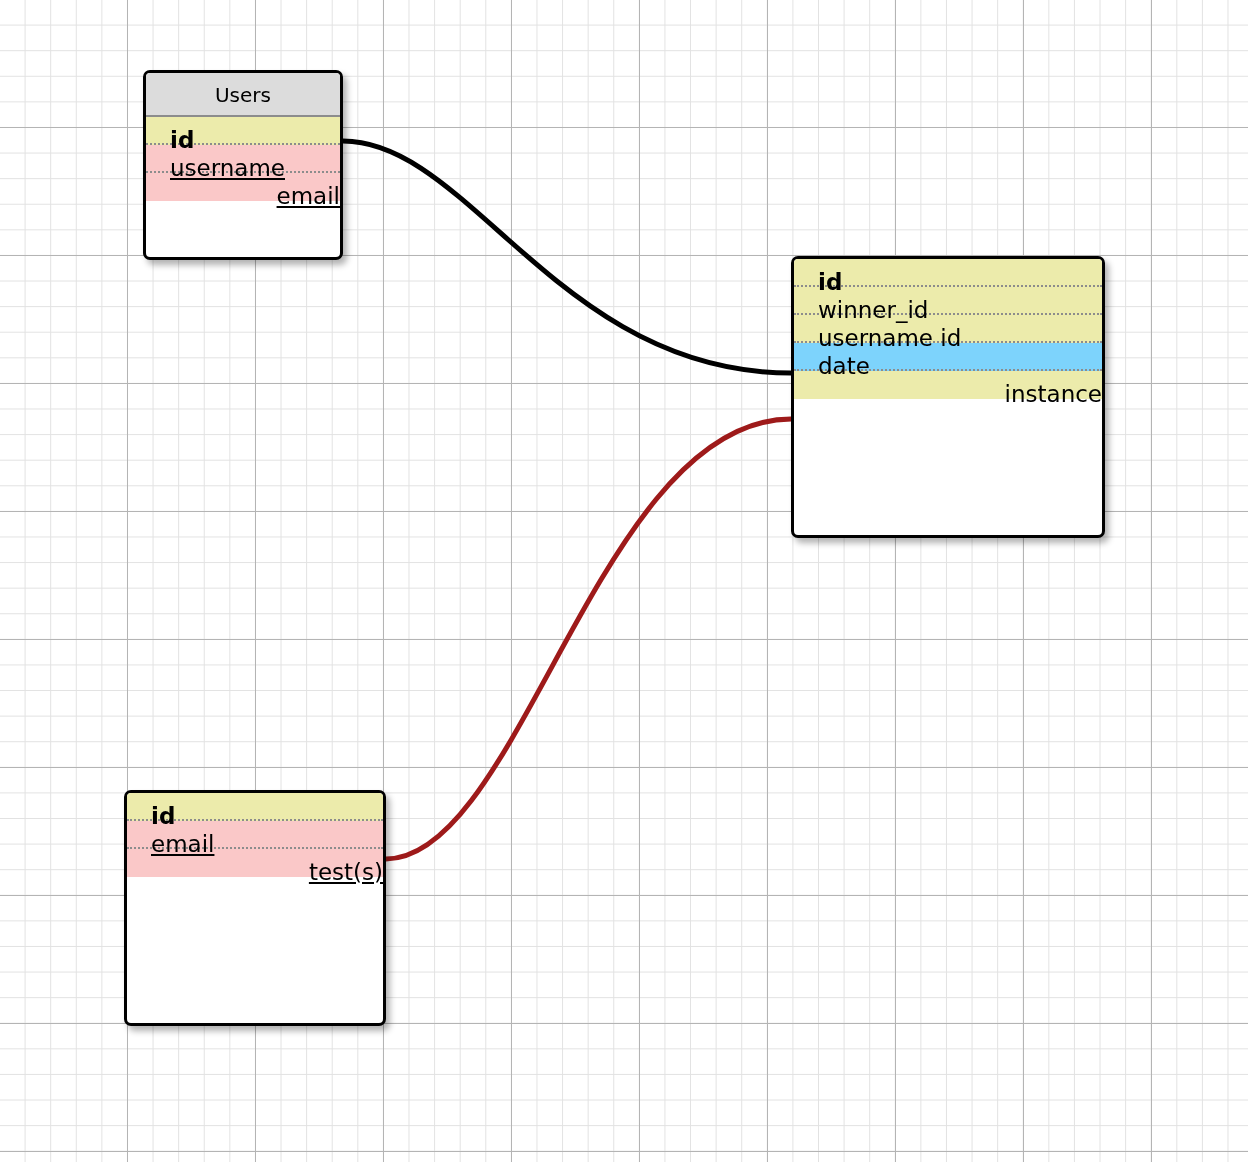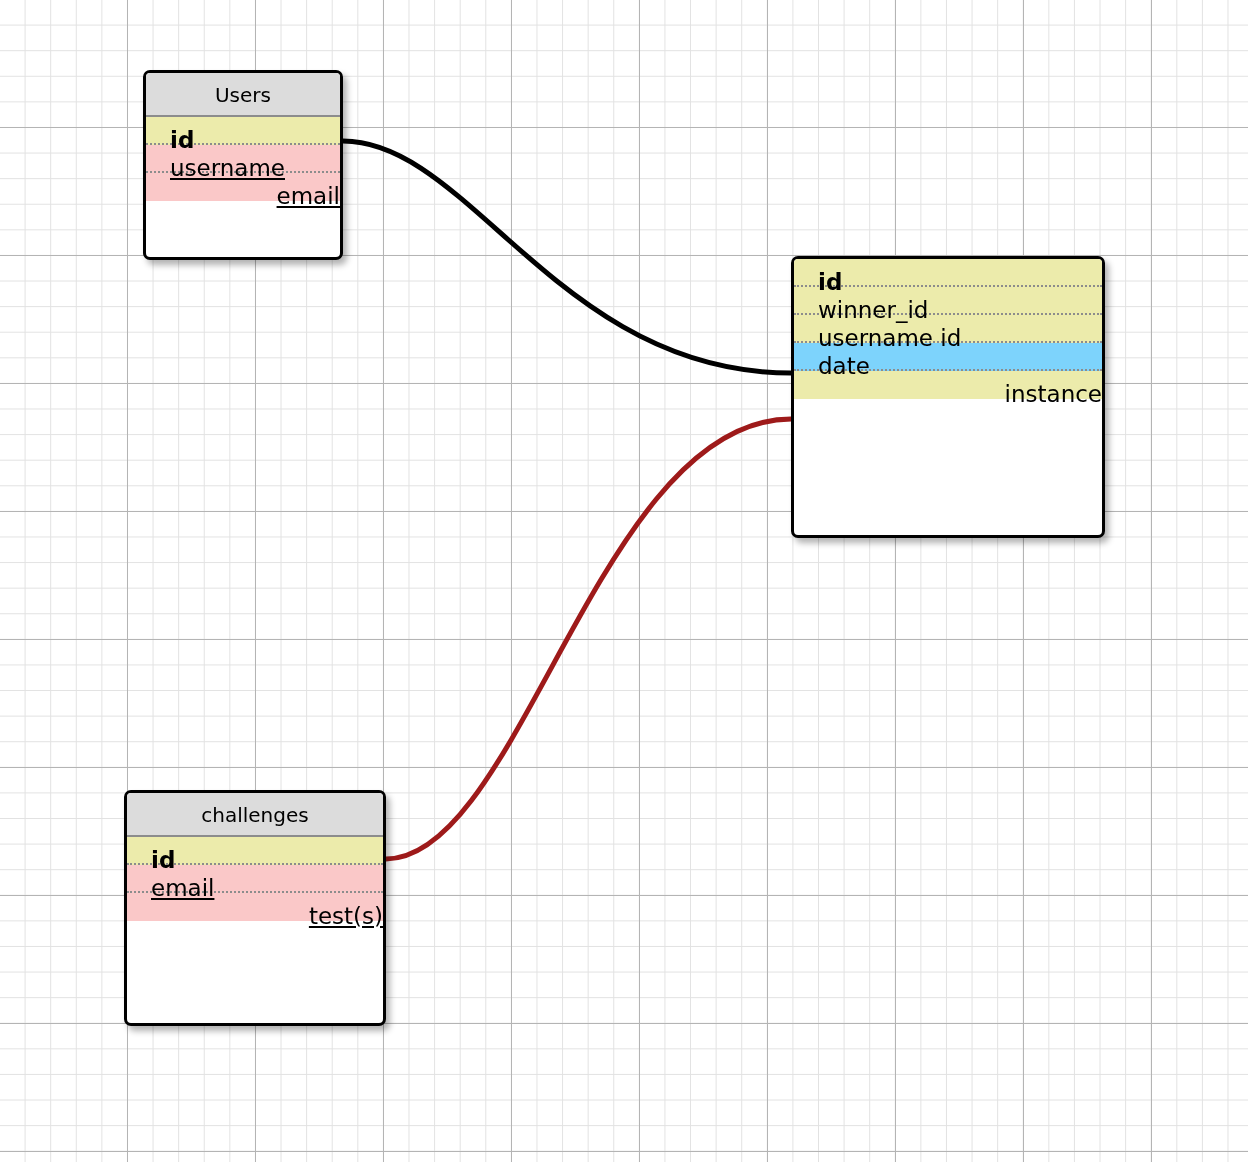--- a/index.html
+++ b/index.html
@@ -105,20 +105,19 @@
         <div class="attr fill-pink">email</div>
       </div>
       <div class="entity" style="left: 791px; top: 256px; width: 314px; height: 282px;">
         <div class="attr fill-yellow pk">id</div>
         <div class="attr fill-yellow">winner_id</div>
         <div class="attr fill-yellow">username id</div>
         <div class="attr fill-green">date</div>
         <div class="attr fill-yellow">instance</div>
       </div>
       <div class="entity" style="left: 124px; top: 790px; width: 262px; height: 236px;">
-        <div class="entity-title">challenges</div>
         <div class="attr fill-yellow pk">id</div>
         <div class="attr fill-pink">email</div>
         <div class="attr fill-pink">test(s)</div>
       </div>
     </div>
 
 </div>
 
 </body></html>

